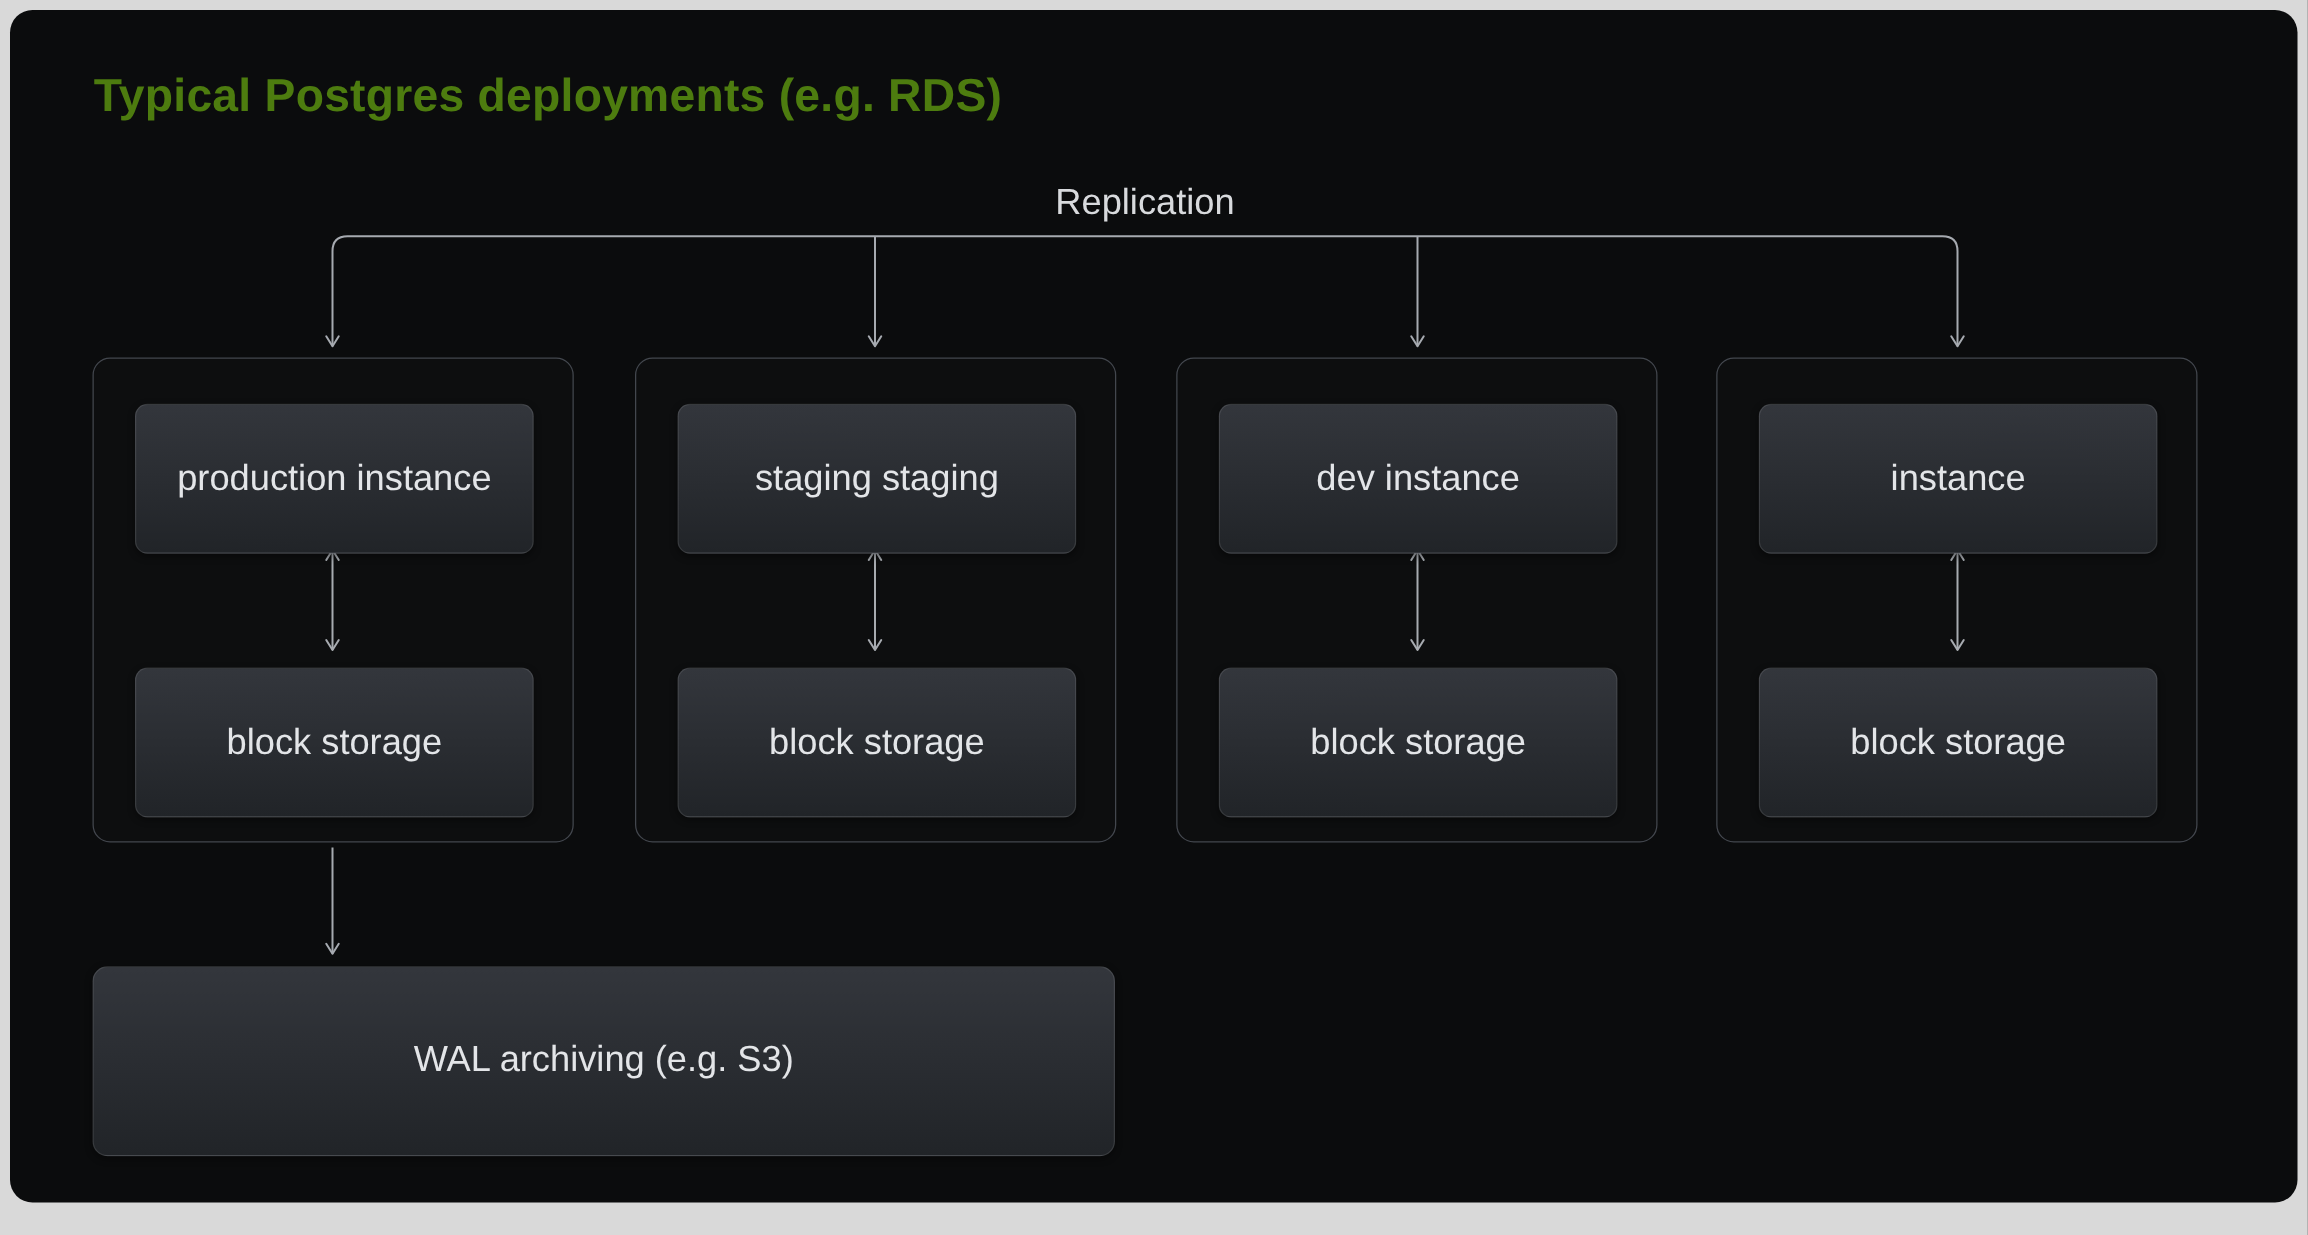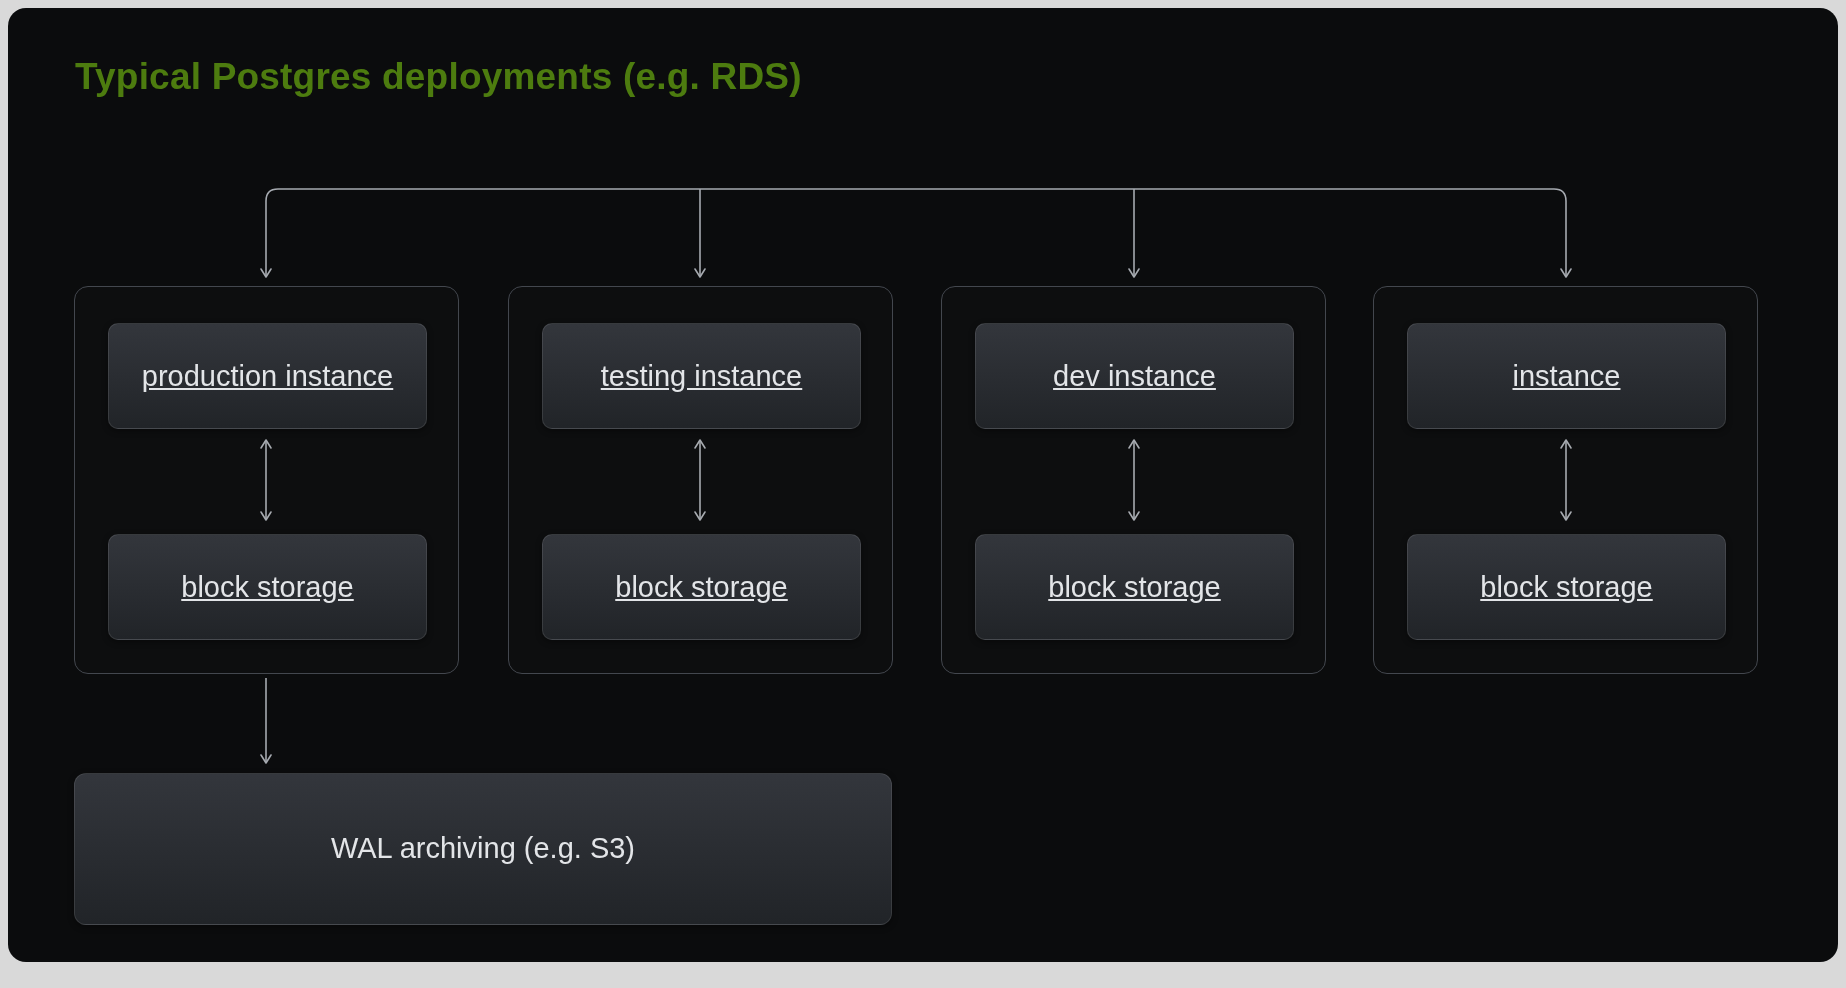--- a/index.html
+++ b/index.html
@@ -60,31 +60,30 @@
   }
   .group.g0 { left: 74px; }
   .group.g1 { left: 508px; }
   .group.g2 { left: 941px; }
   .group.g3 { left: 1373px; }
 
   .node {
     position: absolute;
     left: 33px;
     width: 319px;
-    height: 106px;
+    height: 120px;
     border-radius: 10px;
     background: linear-gradient(180deg, #33363c 0%, #212428 100%);
     border: 1px solid rgba(255,255,255,0.10);
     display: flex;
     align-items: center;
     justify-content: center;
     color: #e3e5e8;
     font-size: 29px;
     box-shadow: 0 2px 6px rgba(0,0,0,0.4);
-    text-decoration: underline;
   }
   .node.instance { top: 36px; }
   .node.storage  { top: 247px; }
 
   .blob-box {
     position: absolute;
     left: 74px;
     top: 773px;
     width: 818px;
     height: 152px;
@@ -102,20 +101,21 @@
   }
 </style>
 </head>
 <body>
 
 <div class="stage">
   <div class="panel"></div>
 
   <div class="title">Typical Postgres deployments (e.g. RDS)</div>
 
+  <div class="replication-label">Replication</div>
 
   <svg class="arrows-layer" width="1846" height="988" viewBox="0 0 1846 988" xmlns="http://www.w3.org/2000/svg">
     <defs>
       <marker id="arrow" viewBox="0 0 14 14" refX="11" refY="7" markerWidth="14" markerHeight="14" markerUnits="userSpaceOnUse" orient="auto-start-reverse">
         <path d="M3,2 L11,7 L3,12" fill="none" stroke="#a6aab0" stroke-width="1.6" stroke-linecap="round" stroke-linejoin="round"></path>
       </marker>
     </defs>
 
     <path d="M 266 277 L 266 201 Q 266 189 278 189 L 1554 189 Q 1566 189 1566 201 L 1566 277" fill="none" stroke="#a6aab0" stroke-width="1.6" marker-start="url(#arrow)" marker-end="url(#arrow)"></path>
 
@@ -129,21 +129,21 @@
 
     <path d="M 266 678 L 266 763" fill="none" stroke="#a6aab0" stroke-width="1.6" marker-end="url(#arrow)"></path>
   </svg>
 
   <div class="group g0">
     <div class="node instance">production instance</div>
     <div class="node storage">block storage</div>
   </div>
 
   <div class="group g1">
-    <div class="node instance">testing instance</div>
+    <div class="node instance">staging staging</div>
     <div class="node storage">block storage</div>
   </div>
 
   <div class="group g2">
     <div class="node instance">dev instance</div>
     <div class="node storage">block storage</div>
   </div>
 
   <div class="group g3">
     <div class="node instance">instance</div>

